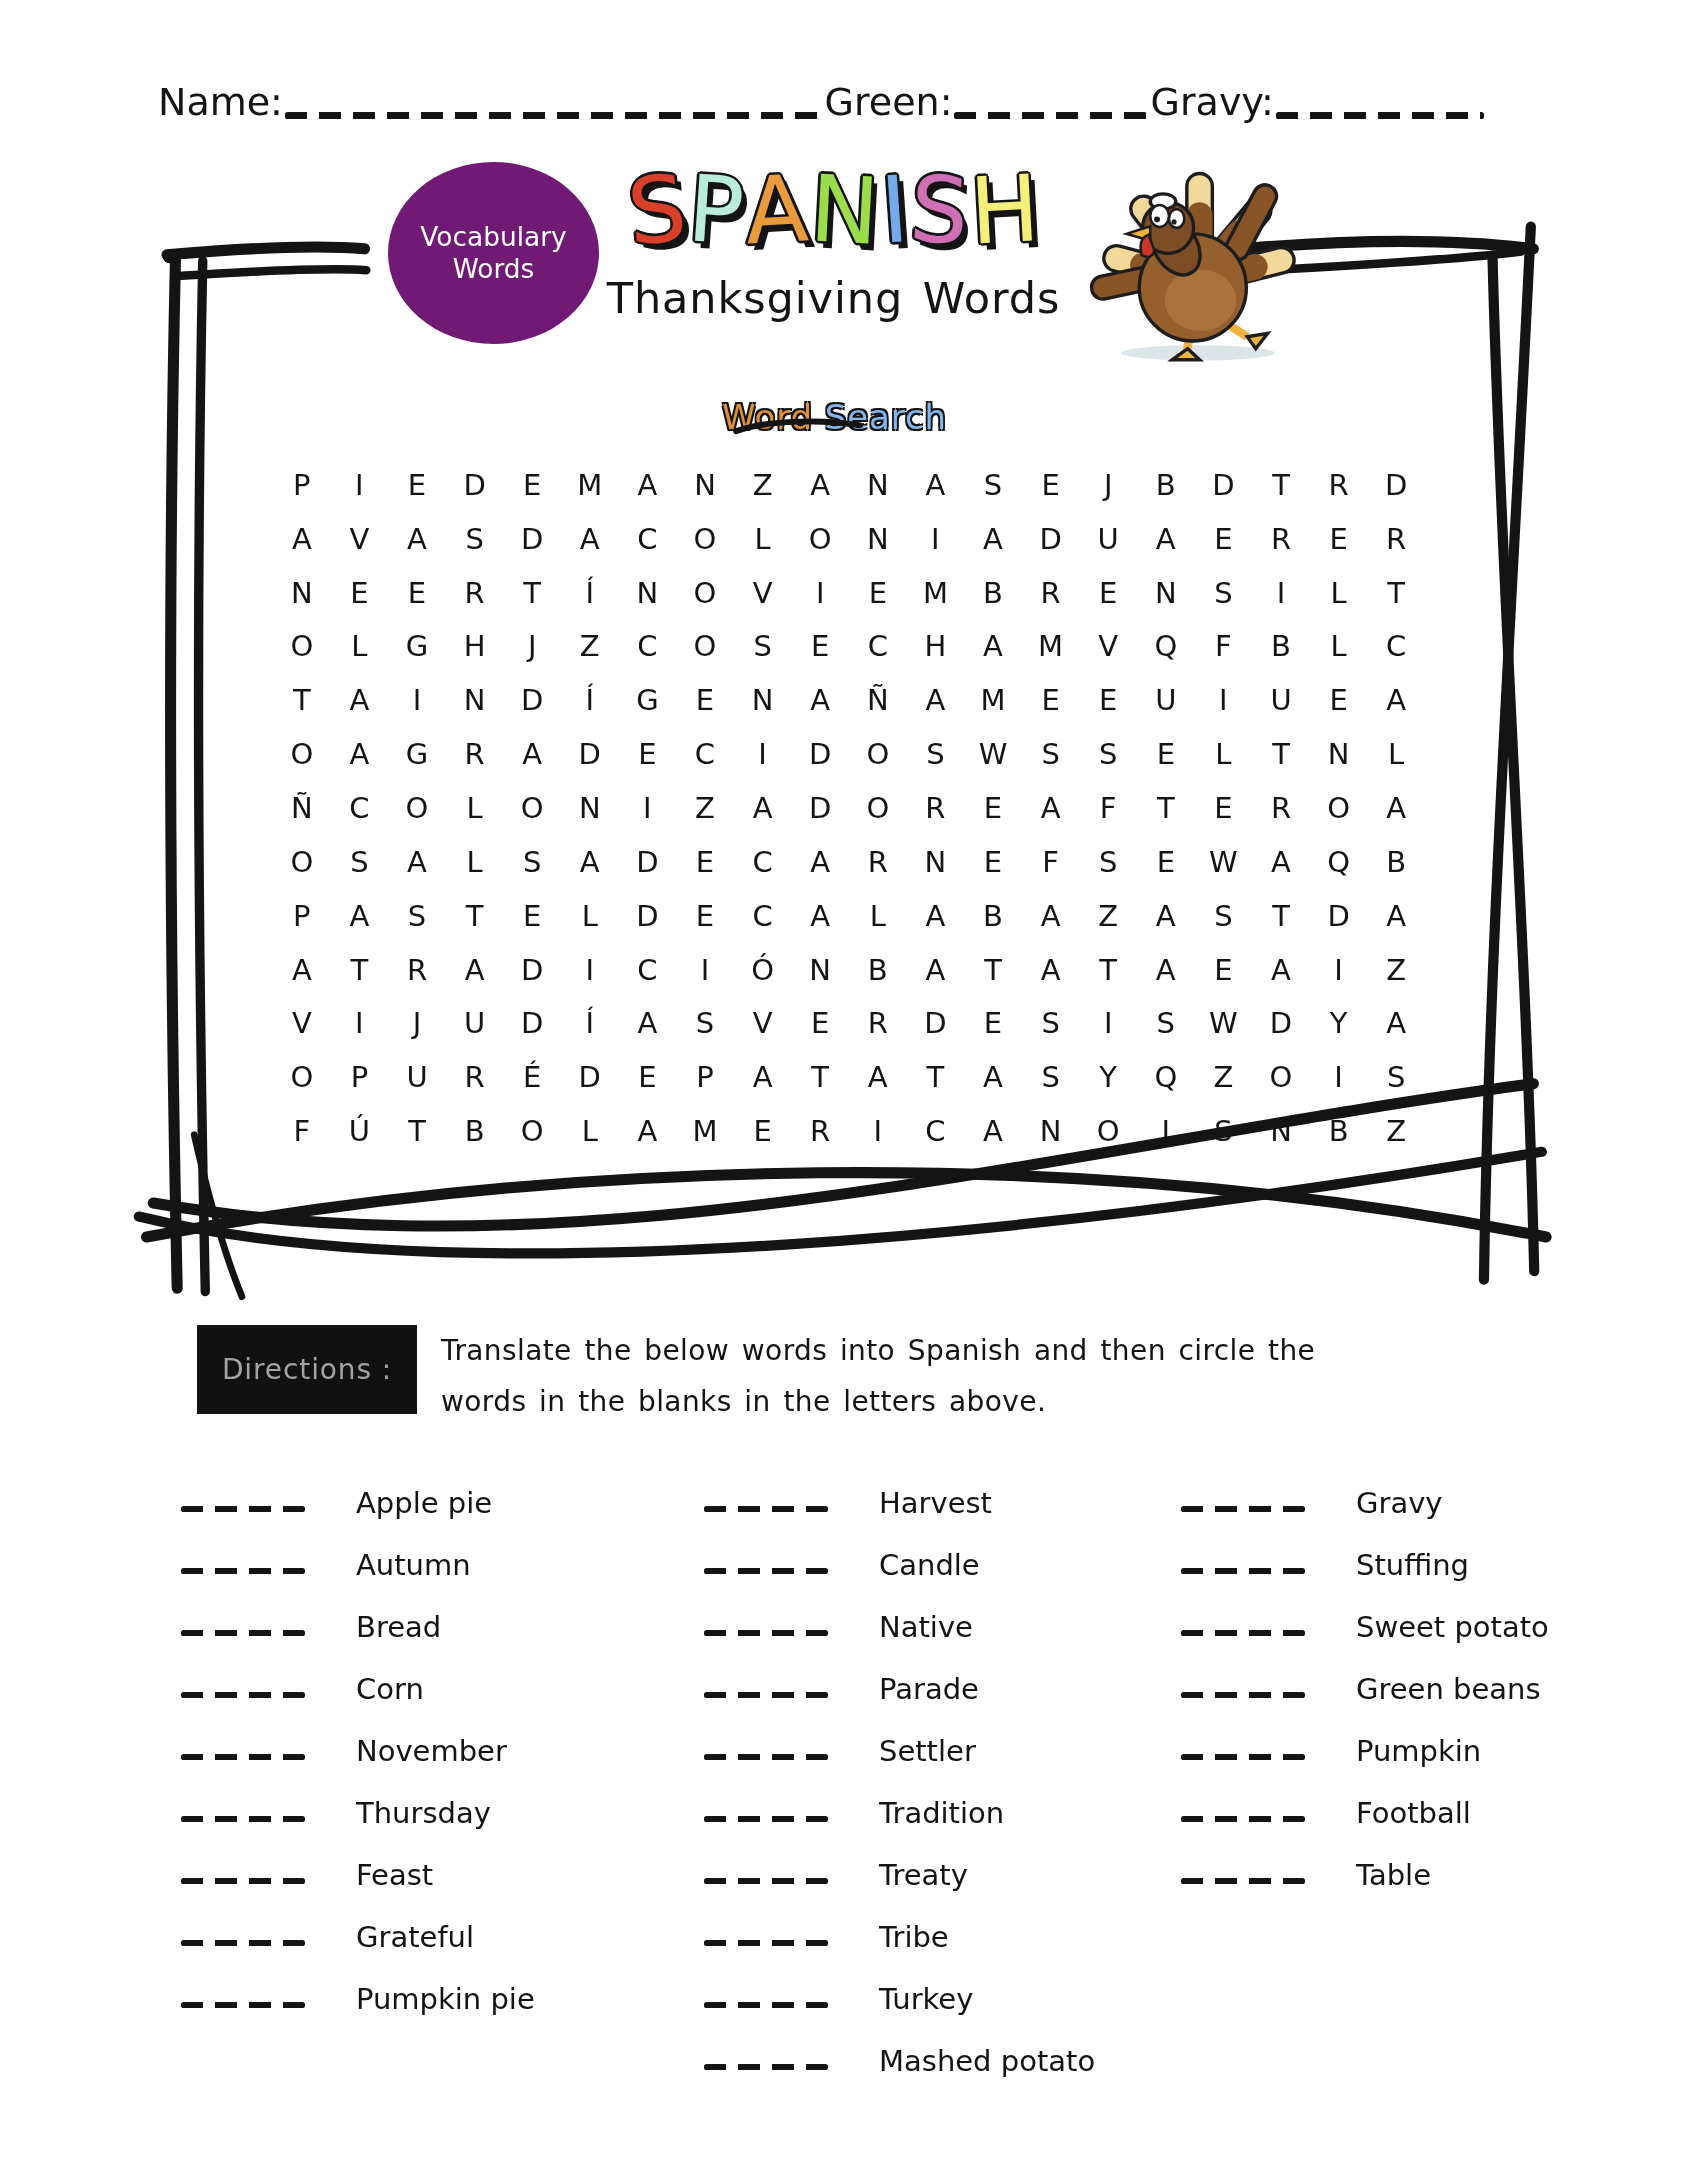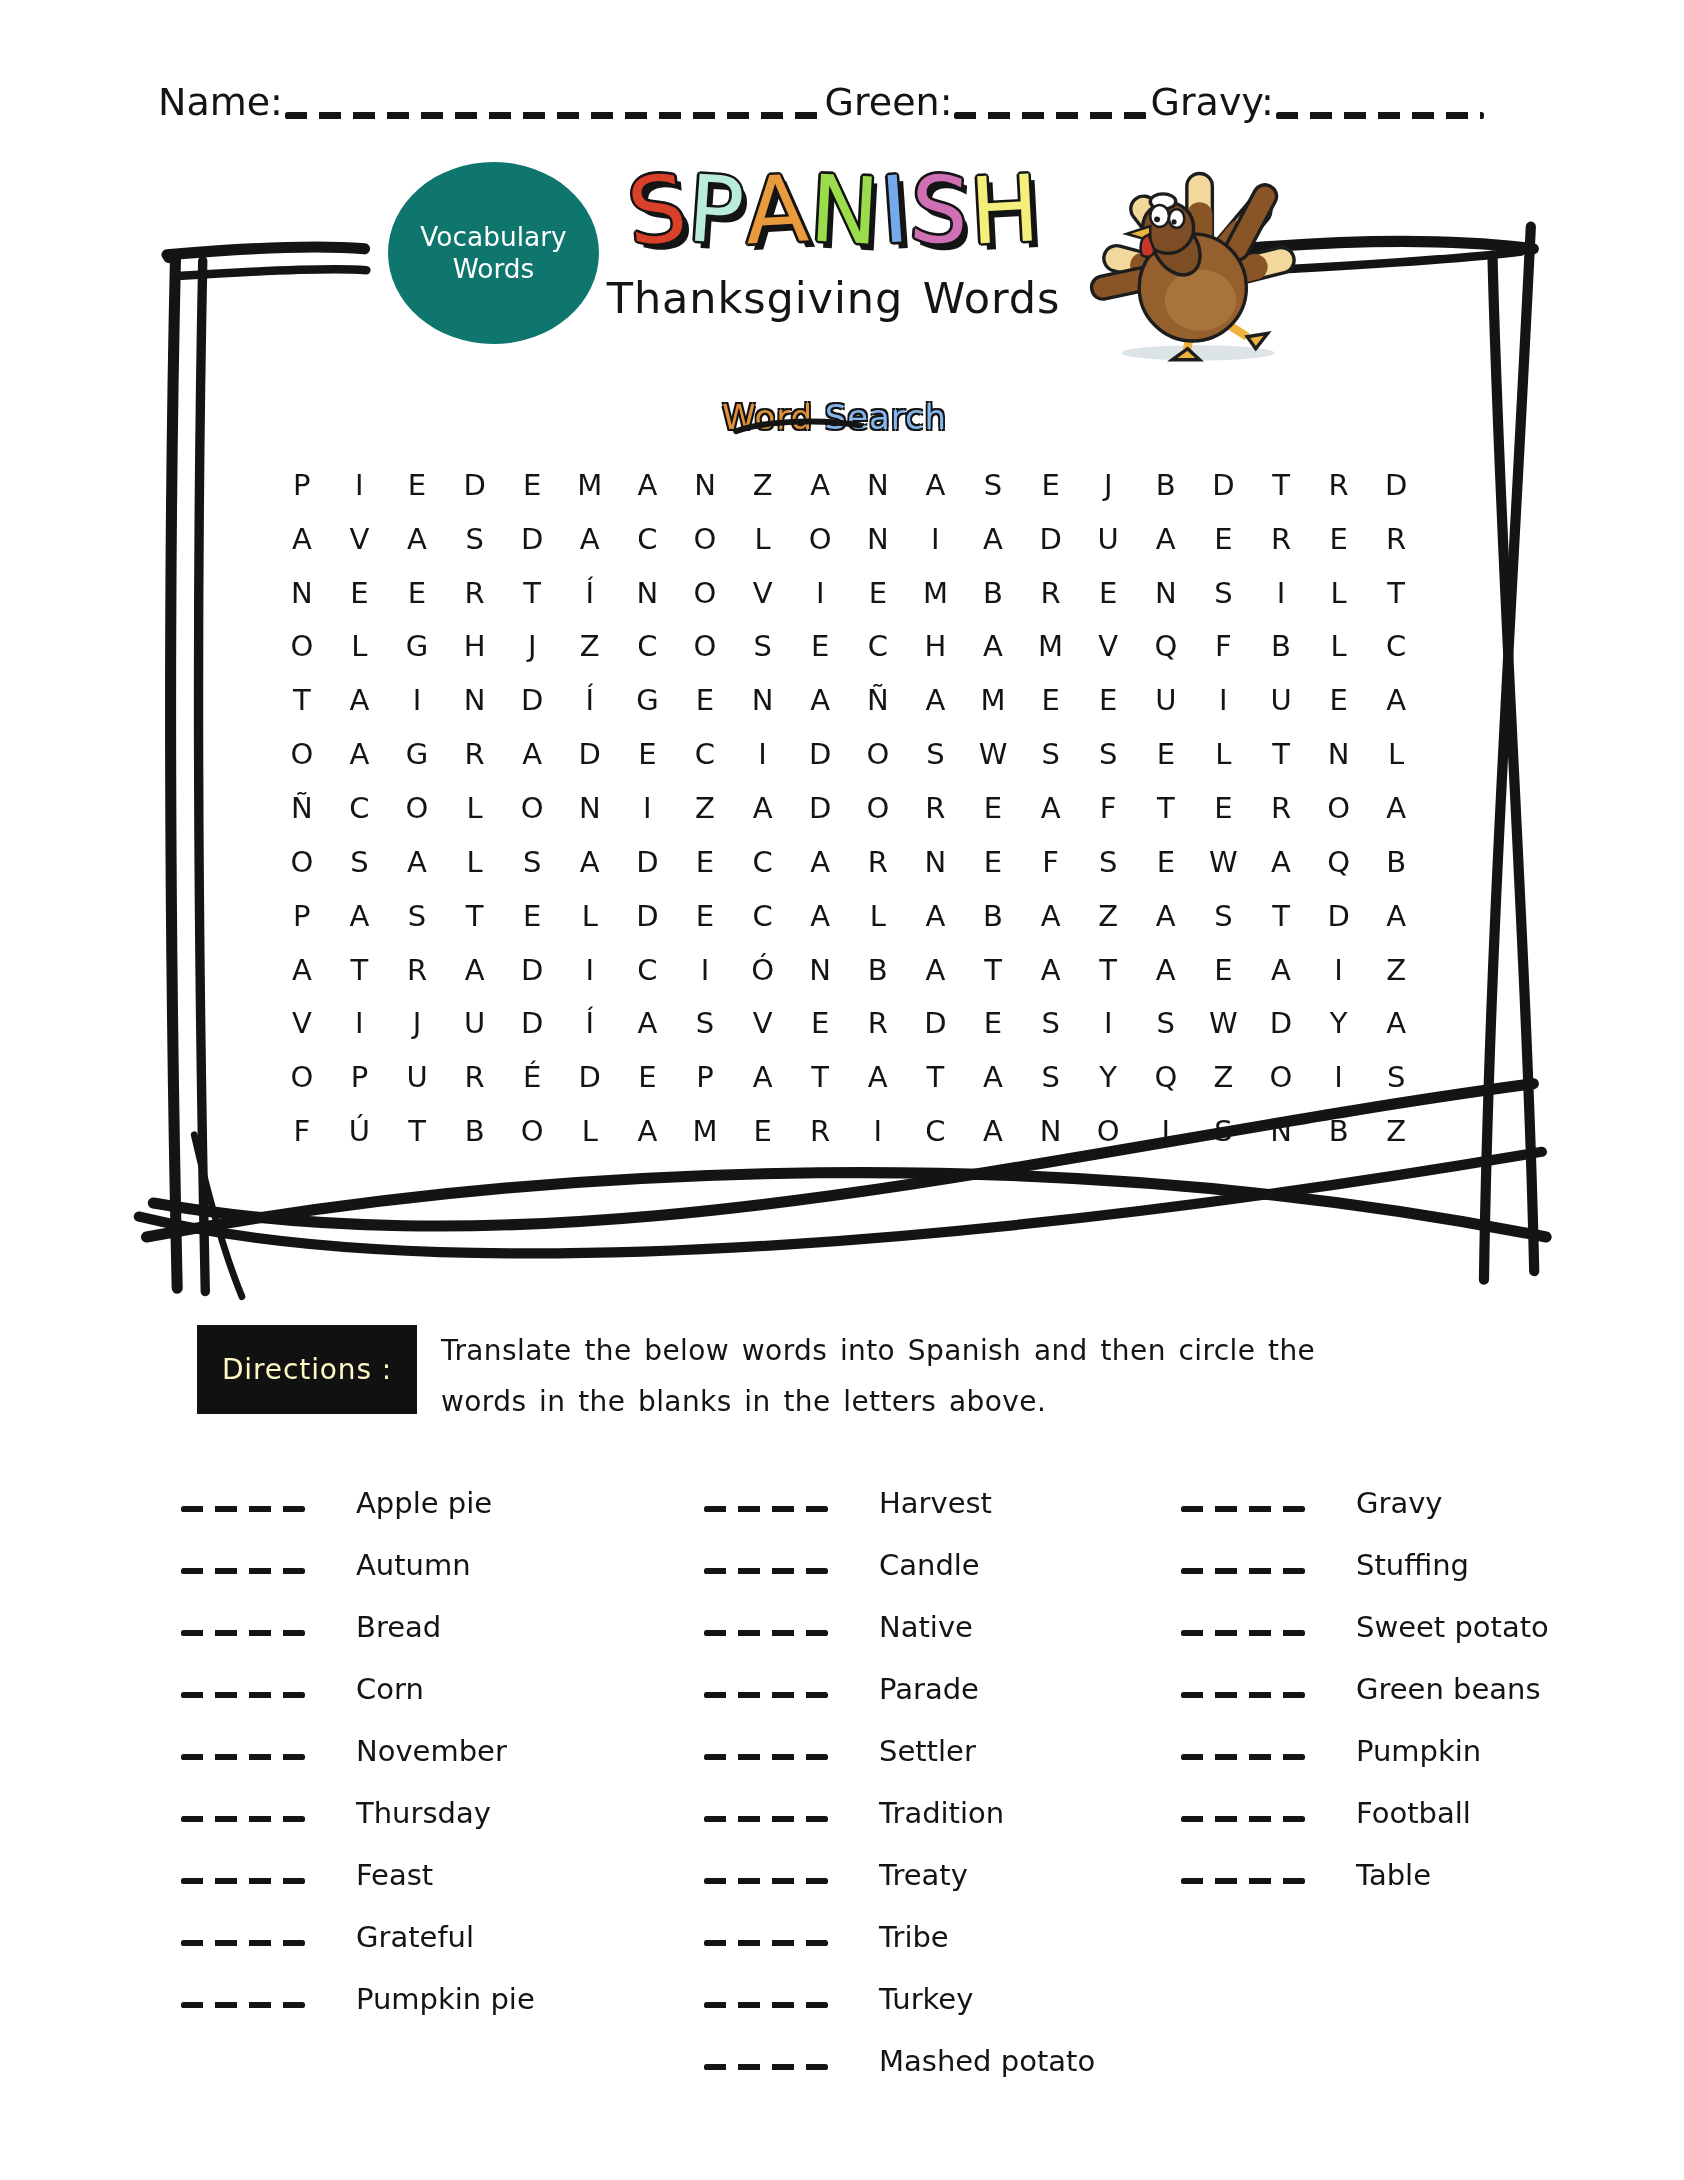--- a/index.html
+++ b/index.html
@@ -23,21 +23,21 @@
                 1.7px 1.7px 0 #141414,-2.6px 0 0 #141414,2.6px 0 0 #141414,0 -2.6px 0 #141414,0 2.6px 0 #141414;}
   .subtitle{position:absolute;left:582px;top:273px;width:503px;text-align:center;font-size:43px;letter-spacing:0.9px;word-spacing:5.1px;}
   .wordsearch{position:absolute;left:647px;top:353px;width:375px;text-align:center;font-size:34px;letter-spacing:0.9px;margin-top:44px;}
   .ws-outline{text-shadow:-1.7px -1.7px 0 #141414,1.7px -1.7px 0 #141414,-1.7px 1.7px 0 #141414,1.7px 1.7px 0 #141414;}
   .swoosh{position:absolute;left:731px;top:416px;}
   
   .grid{position:absolute;left:273px;top:458px;width:1152px;height:700px;display:grid;
         grid-template-columns:repeat(20,1fr);grid-auto-rows:1fr;}
   .cell{display:flex;align-items:center;justify-content:center;font-size:29px;}
   
-  .dir-box{position:absolute;left:197px;top:1325px;width:220px;height:89px;color:#fef9c3;
+  .dir-box{position:absolute;left:197px;top:1325px;width:220px;height:89px;color:#a3a3a3;
            display:flex;align-items:center;justify-content:center;font-size:28px;letter-spacing:0.9px;}
   .dir-text{position:absolute;left:441px;top:1325px;width:1014px;font-size:28px;line-height:51px;letter-spacing:0.4px;word-spacing:3.4px;}
   
   .wcol{position:absolute;top:1458px;}
   .wcol1{left:181px;} .wcol2{left:704px;} .wcol3{left:1181px;}
   .witem{height:62px;display:flex;align-items:flex-end;gap:19px;}
   .wdash{width:124px;margin-bottom:7.7px;flex:0 0 124px;}
   .wlabel{font-size:29px;line-height:34px;white-space:nowrap;margin-left:32px;}
   
   .frame,.turkey{position:absolute;}
@@ -74,21 +74,21 @@
 
       <path d="M1752,300 C1762,700 1792,1100 1801,1492" stroke-width="12"></path>
       <path d="M1797,266 C1776,700 1748,1100 1742,1502" stroke-width="12"></path>
 
       <path d="M180,1412 C700,1502 1250,1345 1800,1272" stroke-width="13"></path>
       <path d="M172,1452 C650,1363 1250,1340 1815,1452" stroke-width="13"></path>
       <path d="M163,1428 C550,1522 1250,1447 1810,1352" stroke-width="12"></path>
     </g>
   </svg>
 
-  <div class="badge" style="background: #0f766e; color: rgb(255, 255, 255);">
+  <div class="badge" style="background: #701a75; color: rgb(255, 255, 255);">
     <span>Vocabulary</span>
     <span>Words</span>
   </div>
 
   <div class="spanish">
       <span class="sp-letter" style="color: rgb(216, 64, 42); transform: rotate(-5deg);">S</span>
       <span class="sp-letter" style="color: rgb(185, 236, 220); transform: rotate(4deg);">P</span>
       <span class="sp-letter" style="color: rgb(232, 154, 60); transform: rotate(-3deg);">A</span>
       <span class="sp-letter" style="color: rgb(155, 220, 77); transform: rotate(3deg);">N</span>
       <span class="sp-letter" style="color: rgb(116, 170, 236); transform: rotate(-4deg);">I</span>

